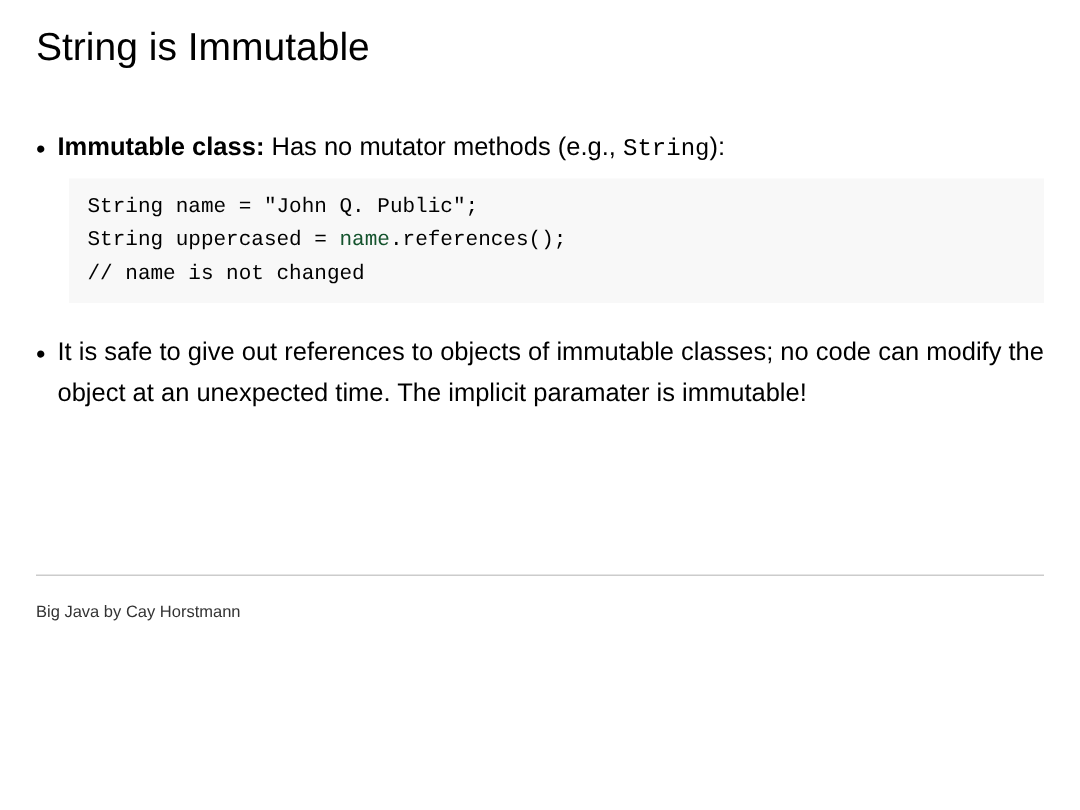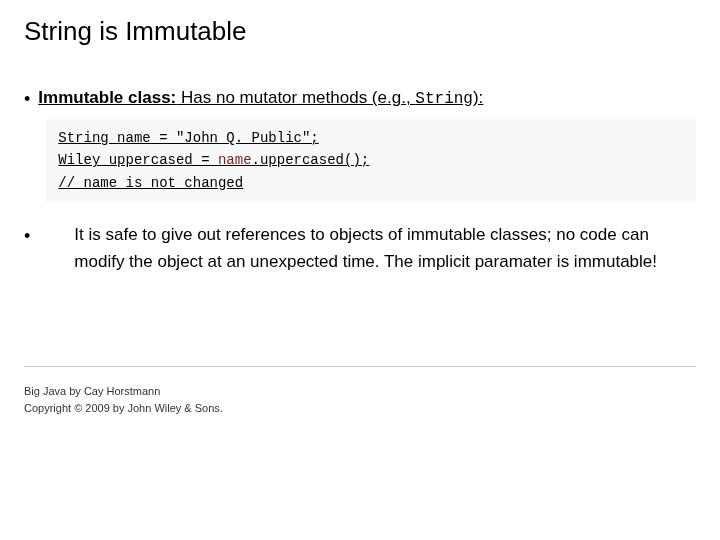--- a/index.html
+++ b/index.html
@@ -49,21 +49,20 @@
     }
 
     .bullet-dot {
       font-size: 18px;
       margin-top: 1px;
       flex-shrink: 0;
     }
 
     .bullet-text {
       flex: 1;
-      text-decoration: underline;
     }
 
     .bold-text {
       font-weight: bold;
     }
 
     .code-inline {
       font-family: 'Courier New', Courier, monospace;
       font-size: 16px;
     }
@@ -73,27 +72,26 @@
       font-size: 14px;
       color: #000000;
       margin-top: 8px;
       margin-left: 8px;
       line-height: 1.6;
       background: #f8f8f8;
       padding: 8px 12px;
     }
 
     .code-highlight {
-      color: #7f1d1d;
+      color: #14532d;
     }
 
     .bullet-long-text {
       font-size: 17px;
       line-height: 1.55;
-      margin-left: 36px;
     }
 
     .footer {
       text-align: left;
       font-size: 11px;
       color: #333333;
       line-height: 1.5;
       margin-top: auto;
       padding-top: 10px;
     }
@@ -113,32 +111,31 @@
   <div class="content-area">
 
     <div class="bullet-item">
       <span class="bullet-dot">•</span>
       <div class="bullet-text">
         <span class="bold-text">Immutable class:</span>
         <span> Has no mutator methods (e.g., </span><span class="code-inline">String</span><span>):</span>
         <div class="code-block">
           <div><span>String name = "John Q. Public";</span></div>
           <div>
-            <span>Wiley uppercased = </span><span class="code-highlight">name</span><span>.uppercased();</span>
+            <span>String uppercased = </span><span class="code-highlight">name</span><span>.references();</span>
           </div>
           <div>// name is not changed</div>
         </div>
       </div>
     </div>
 
     <div class="bullet-item">
       <span class="bullet-dot">•</span>
       <div class="bullet-long-text">It is safe to give out references to objects of immutable classes; no code can modify the object at an unexpected time. The implicit paramater is immutable!</div>
     </div>
 
   </div>
 
   <hr class="divider">
   <div class="footer">
     <div>Big Java by Cay Horstmann</div>
-    <div>Copyright © 2009 by John Wiley &amp; Sons.</div>
   </div>
 </div>
 
 </body></html>

